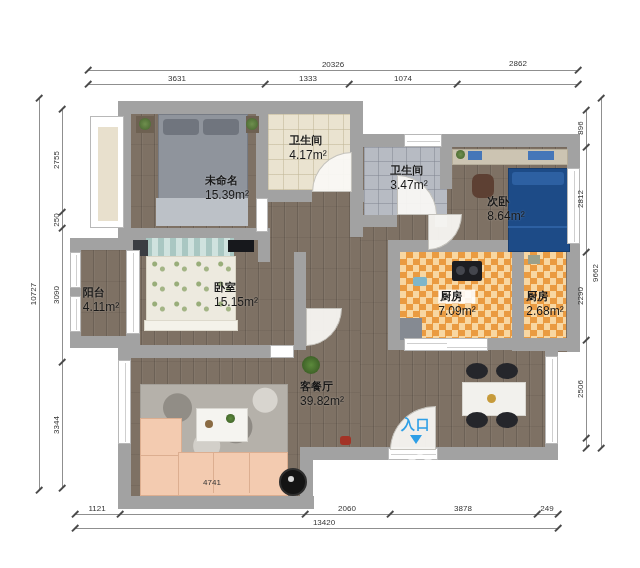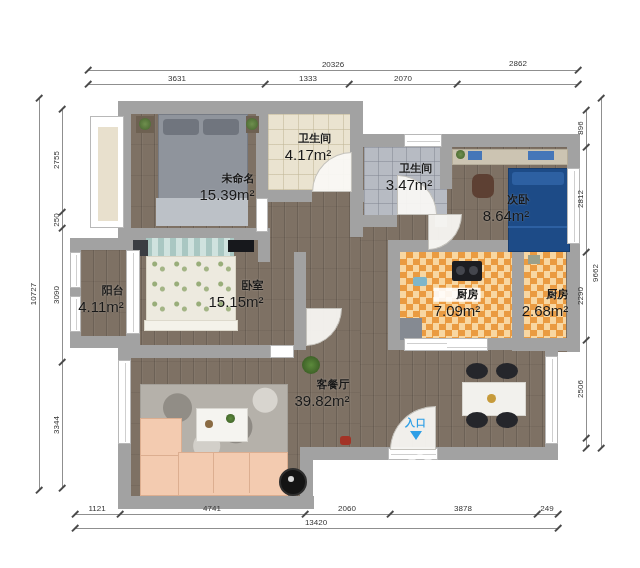--- a/index.html
+++ b/index.html
@@ -21,40 +21,40 @@
   .tile-kit{position:absolute;background-color:#f0a850;
         background-image:conic-gradient(#ea9b41 25%,#f8d7a2 0 50%,#ea9b41 0 75%,#f8d7a2 0);
         background-size:13px 13px;}
   .wall{position:absolute;background:#a2a2a2}
   .patch{position:absolute;background:#fff}
   
   .win{position:absolute;background:#fff;border:1px solid #b8b8b8;box-sizing:border-box;z-index:22}
   .win .ln{position:absolute;background:#cfcfcf}
   .door{position:absolute;background:rgba(250,249,245,.93);border:1px solid #c4c2bc;box-sizing:border-box;z-index:23}
   
-  .label{position:absolute;transform:translate(-50%,-50%);text-align:right;color:#181818;
+  .label{position:absolute;transform:translate(-50%,-50%);text-align:left;color:#181818;
          white-space:nowrap;z-index:40;line-height:1.25;text-shadow:0 0 2px rgba(255,255,255,.35)}
   .label .nm{font-size:11px;font-weight:bold}
-  .label .ar{font-size:15px}
+  .label .ar{font-size:12px}
   .nm-bg{background:rgba(255,255,255,.9);padding:0 2px}
   
   .dlh{position:absolute;height:1px;background:#8f8f8f;z-index:45}
   .dlv{position:absolute;width:1px;background:#8f8f8f;z-index:45}
   .tk{position:absolute;width:9px;height:1.5px;background:#4a4a4a;
       transform:translate(-50%,-50%) rotate(-45deg);z-index:46}
   .dt{position:absolute;font-size:8px;color:#333;transform:translate(-50%,-100%);
       white-space:nowrap;z-index:47}
   .dtv{position:absolute;font-size:8px;color:#333;writing-mode:vertical-rl;
        transform:translate(-100%,-50%) rotate(180deg);white-space:nowrap;z-index:47}
   
   .furn{position:absolute;z-index:10}
   .round{border-radius:50%}
   
   .ent{position:absolute;z-index:30;text-align:center}
-  .ent .txt{font-size:10px;font-weight:bold;color:#2e9fe6;letter-spacing:1px}
+  .ent .txt{font-size:14px;font-weight:bold;color:#2e9fe6;letter-spacing:1px}
   .ent .tri{width:0;height:0;border-left:6px solid transparent;border-right:6px solid transparent;
             border-top:9px solid #2e9fe6;margin:1px auto 0}
   
   .wm-text{position:absolute;font-size:35px;font-weight:bold;letter-spacing:6px;
            color:rgba(255,255,255,.10);-webkit-text-stroke:2px rgba(255,255,255,.6);z-index:60}
 </style>
 </head>
 <body>
 
 <div class="plan">
@@ -241,39 +241,39 @@
     <div class="tk" style="left:578px;top:70px"></div>
   <div class="dt" style="left:333px;top:69px">20326</div>
   <div class="dlh" style="left:88px;top:84px;width:490px"></div>
   <div class="tk" style="left:88px;top:84px"></div>
     <div class="tk" style="left:265px;top:84px"></div>
   <div class="tk" style="left:349px;top:84px"></div>
     <div class="tk" style="left:457px;top:84px"></div>
   <div class="tk" style="left:578px;top:84px"></div>
   <div class="dt" style="left:177px;top:83px">3631</div>
   <div class="dt" style="left:308px;top:83px">1333</div>
-  <div class="dt" style="left:403px;top:83px">2070</div>
+  <div class="dt" style="left:403px;top:83px">1074</div>
   <div class="dt" style="left:518px;top:68px">2862</div>
 
   <div class="dlh" style="left:75px;top:514px;width:483px"></div>
   <div class="tk" style="left:75px;top:514px"></div>
     <div class="tk" style="left:120px;top:514px"></div>
   <div class="tk" style="left:305px;top:514px"></div>
     <div class="tk" style="left:390px;top:514px"></div>
   <div class="tk" style="left:537px;top:514px"></div>
     <div class="tk" style="left:558px;top:514px"></div>
   <div class="dt" style="left:97px;top:513px">1121</div>
-  <div class="dt" style="left:212px;top:513px">4741</div>
+  <div class="dt" style="left:212px;top:487px">4741</div>
   <div class="dt" style="left:347px;top:513px">2060</div>
   <div class="dt" style="left:463px;top:513px">3878</div>
   <div class="dt" style="left:547px;top:513px">249</div>
   <div class="dlh" style="left:75px;top:528px;width:483px"></div>
   <div class="tk" style="left:75px;top:528px"></div>
     <div class="tk" style="left:558px;top:528px"></div>
-  <div class="dt" style="left:316px;top:527px">13420</div>
+  <div class="dt" style="left:324px;top:527px">13420</div>
 
   <div class="dlv" style="left:39px;top:98px;height:392px"></div>
   <div class="tk" style="left:39px;top:98px"></div>
     <div class="tk" style="left:39px;top:490px"></div>
   <div class="dtv" style="left:38px;top:294px">10727</div>
   <div class="dlv" style="left:62px;top:109px;height:379px"></div>
   <div class="tk" style="left:62px;top:109px"></div>
     <div class="tk" style="left:62px;top:212px"></div>
   <div class="tk" style="left:62px;top:228px"></div>
     <div class="tk" style="left:62px;top:362px"></div>

